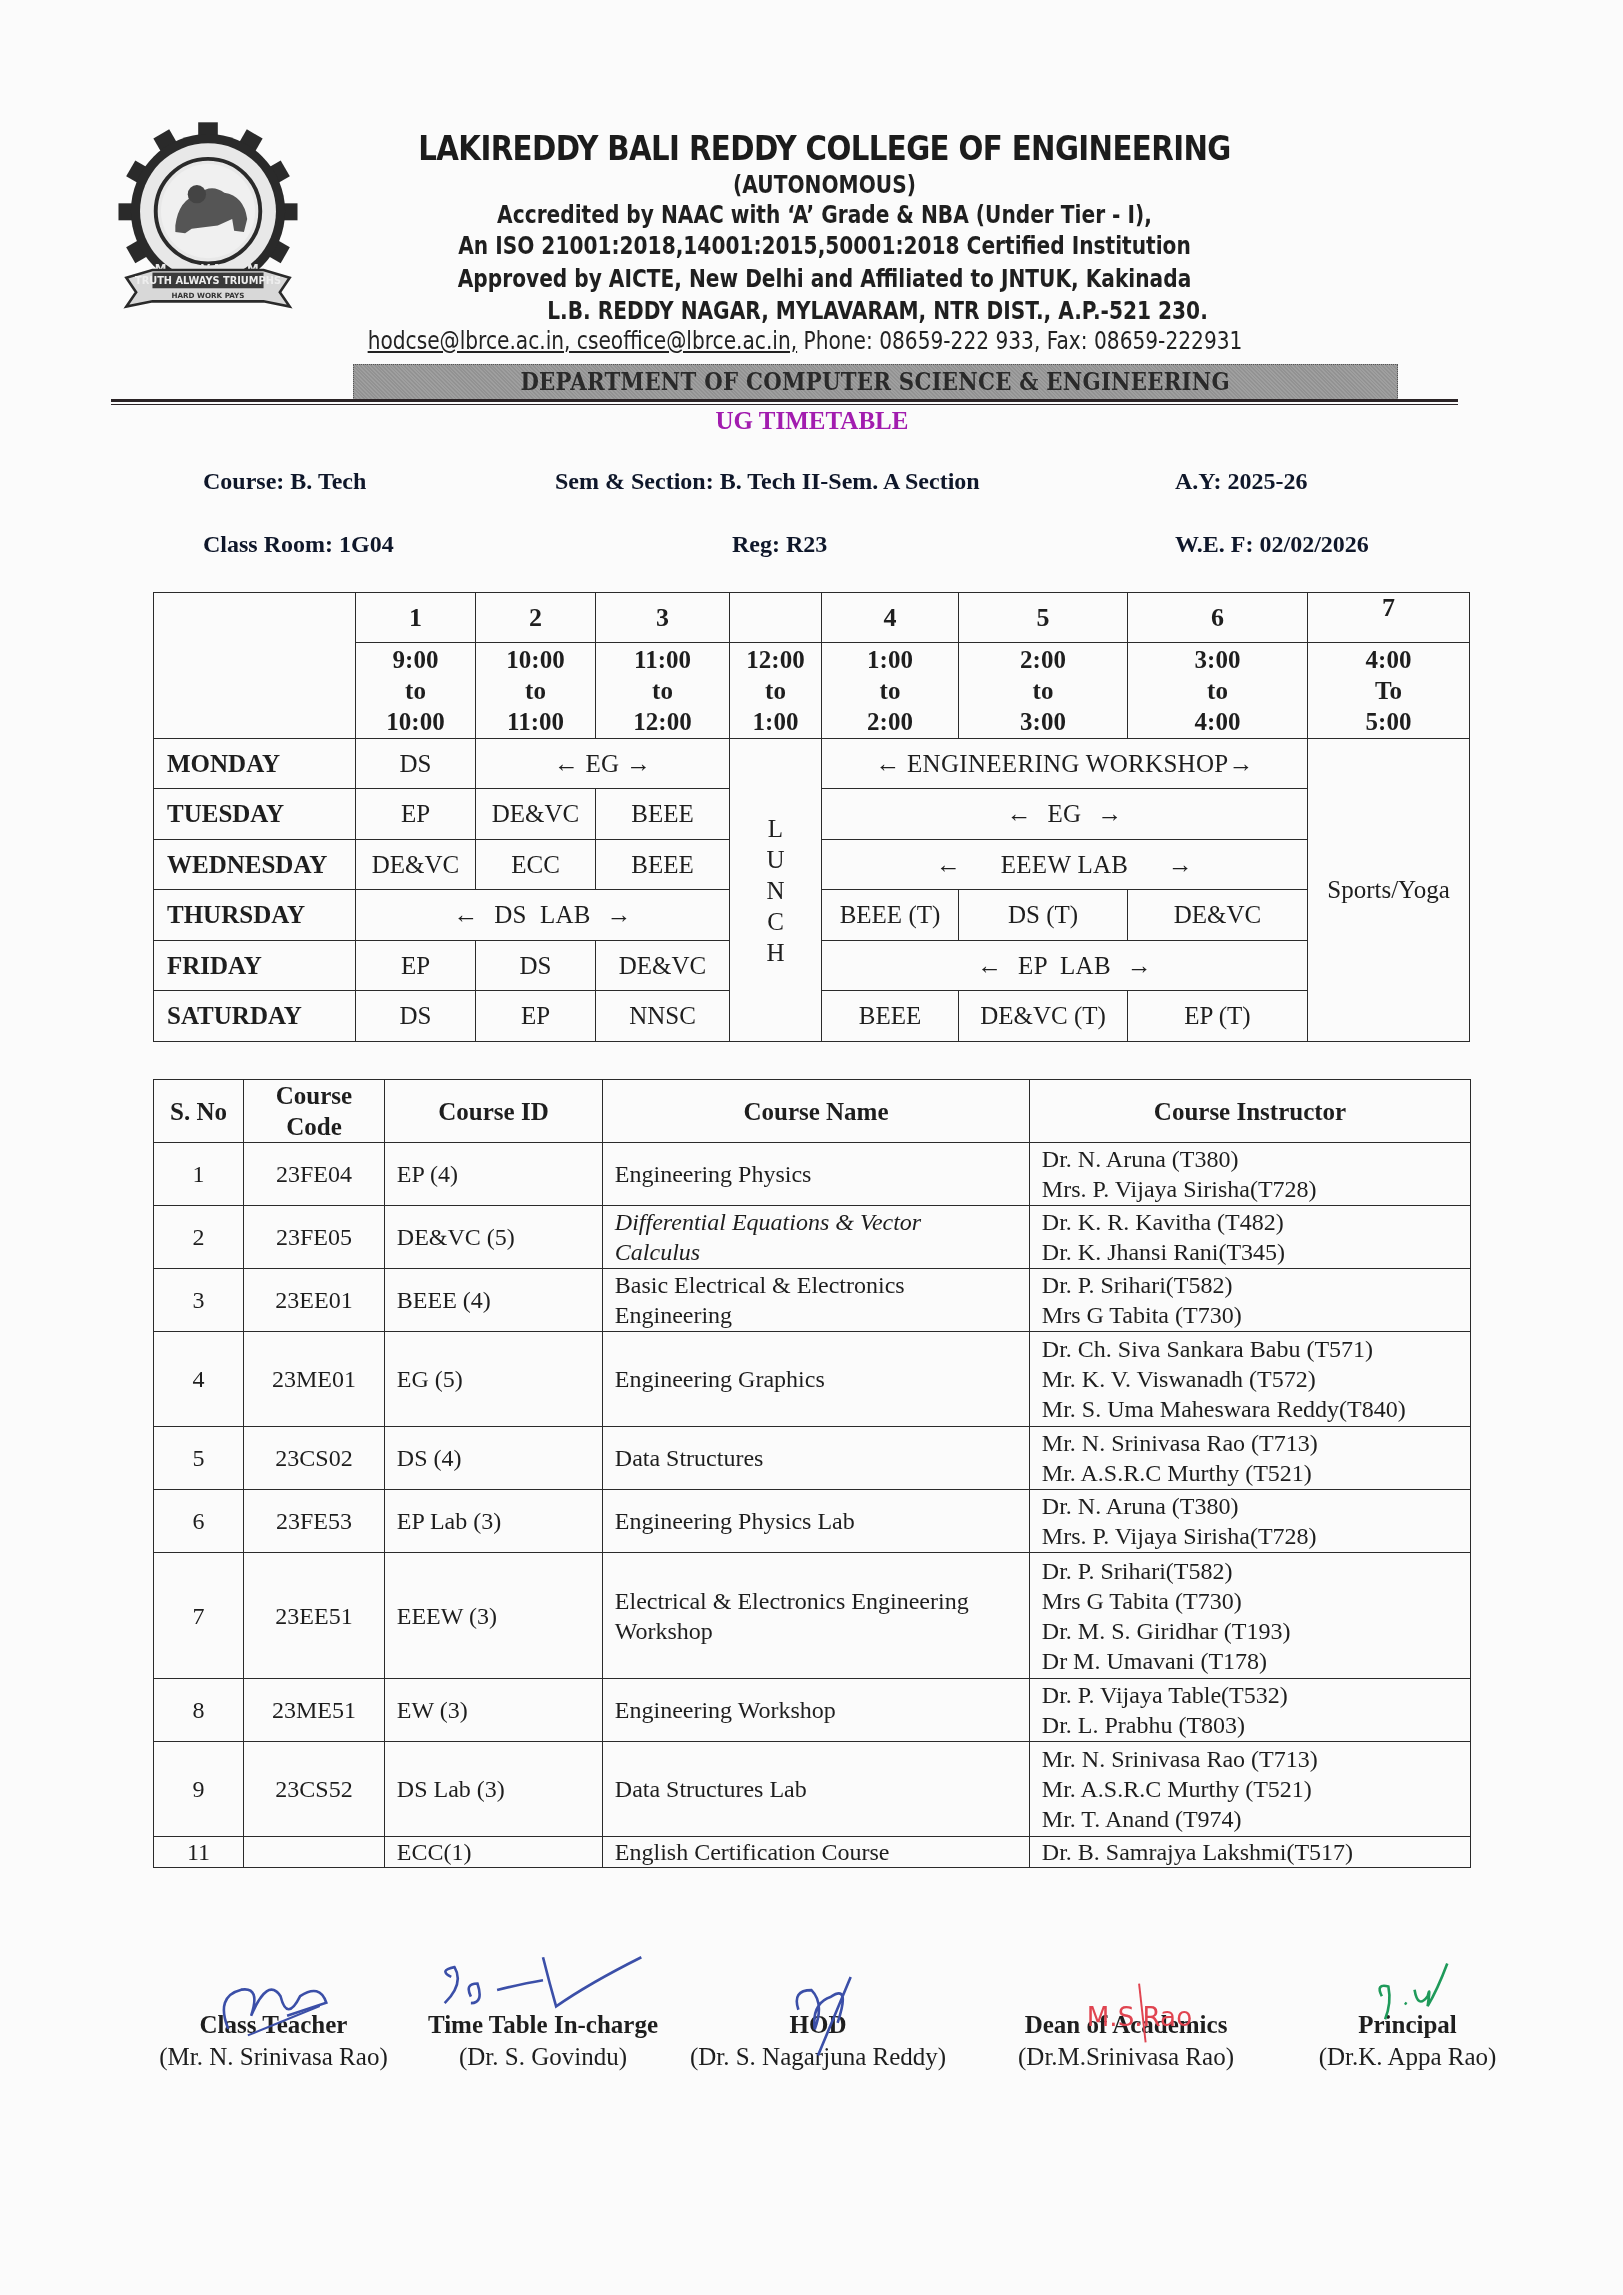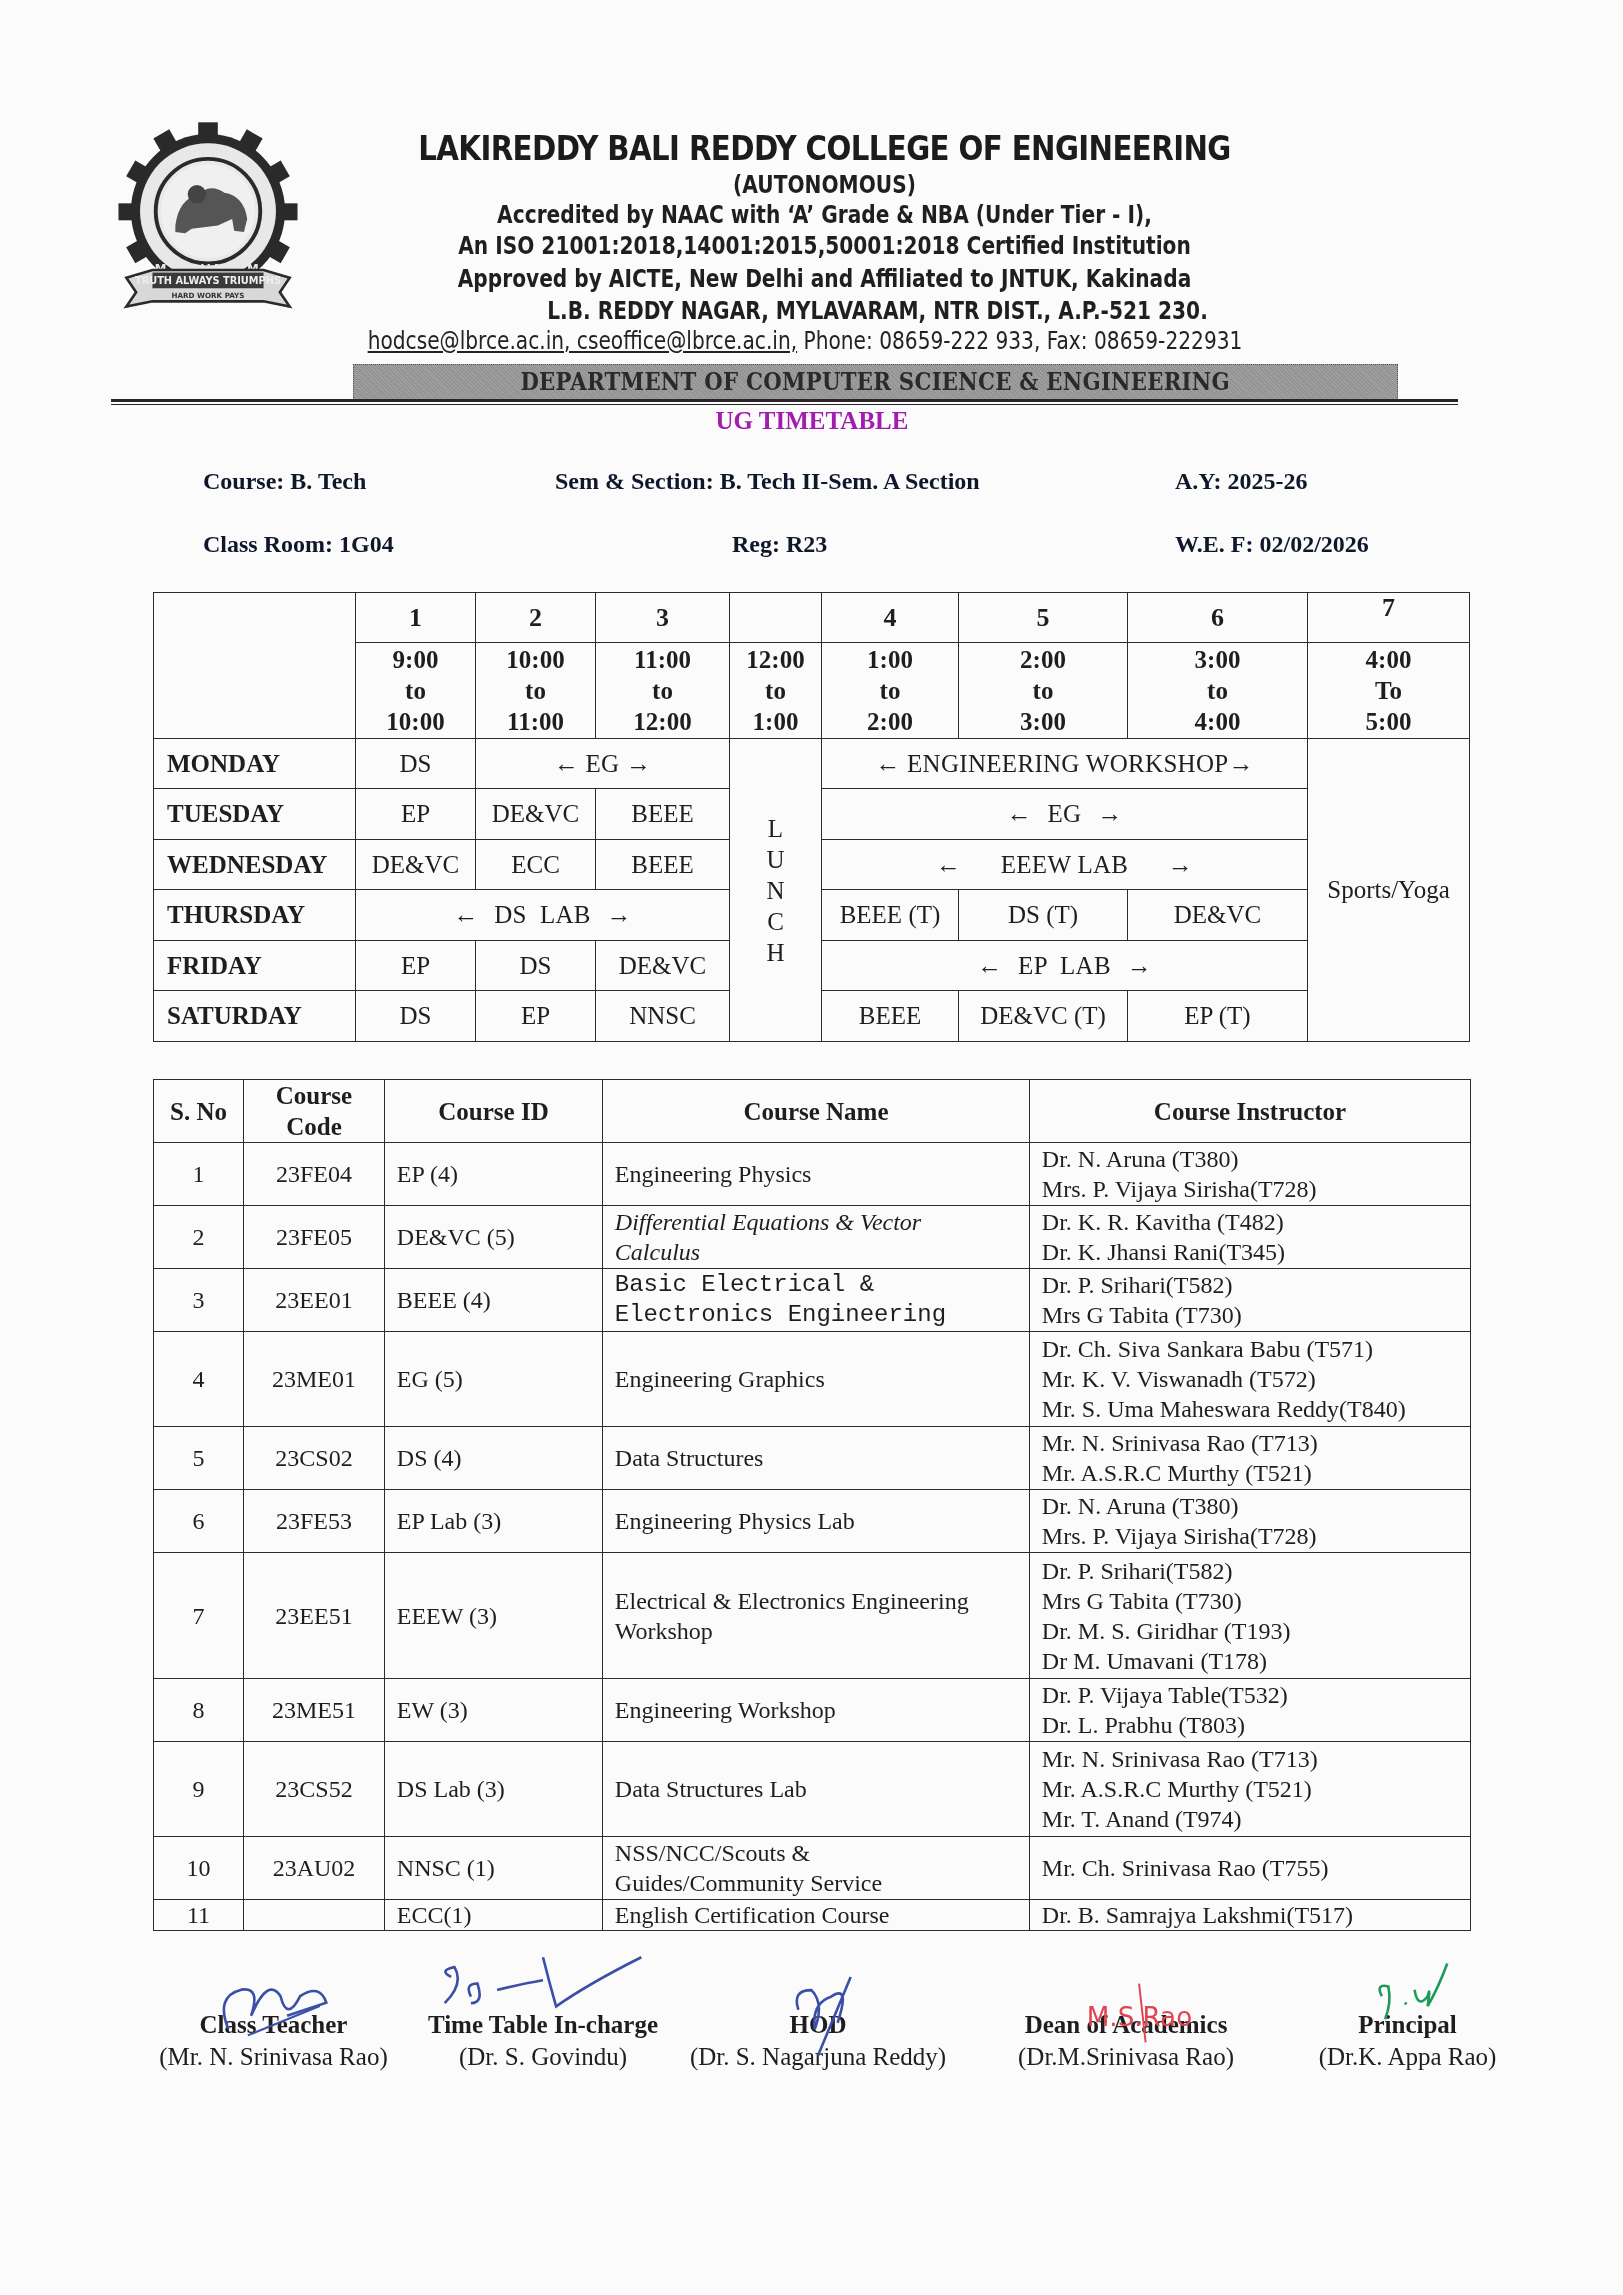--- a/index.html
+++ b/index.html
@@ -323,21 +323,21 @@
     <td class="l" style="padding-right:26px;font-style:italic;">Differential Equations &amp; Vector Calculus</td>
     <td class="instr">
       <span>Dr. K. R. Kavitha (T482)</span>
       <span>Dr. K. Jhansi Rani(T345)</span>
     </td>
   </tr>
   <tr style="height:63px;">
     <td class="c">3</td>
     <td class="c">23EE01</td>
     <td class="l">BEEE (4)</td>
-    <td class="l" style="padding-right:26px;font-family:Liberation Mono, monospace;">Basic Electrical &amp; Electronics Engineering</td>
+    <td class="l" style="padding-right:26px;">Basic Electrical &amp; Electronics Engineering</td>
     <td class="instr">
       <span>Dr. P. Srihari(T582)</span>
       <span>Mrs G Tabita (T730)</span>
     </td>
   </tr>
   <tr style="height:95px;">
     <td class="c">4</td>
     <td class="c">23ME01</td>
     <td class="l">EG (5)</td>
     <td class="l">Engineering Graphics</td>
@@ -393,29 +393,20 @@
     <td class="c">9</td>
     <td class="c">23CS52</td>
     <td class="l">DS Lab (3)</td>
     <td class="l">Data Structures Lab</td>
     <td class="instr">
       <span>Mr. N. Srinivasa Rao (T713)</span>
       <span>Mr. A.S.R.C Murthy (T521)</span>
       <span>Mr. T. Anand (T974)</span>
     </td>
   </tr>
-  <tr style="height:63px;">
-    <td class="c">10</td>
-    <td class="c">23AU02</td>
-    <td class="l">NNSC (1)</td>
-    <td class="l" style="padding-right:98px;">NSS/NCC/Scouts &amp; Guides/Community Service</td>
-    <td class="instr">
-      <span>Mr. Ch. Srinivasa Rao (T755)</span>
-    </td>
-  </tr>
   <tr style="height:31px;">
     <td class="c">11</td>
     <td class="c"></td>
     <td class="l">ECC(1)</td>
     <td class="l">English Certification Course</td>
     <td class="instr">
       <span>Dr. B. Samrajya Lakshmi(T517)</span>
     </td>
   </tr>
 </tbody>

